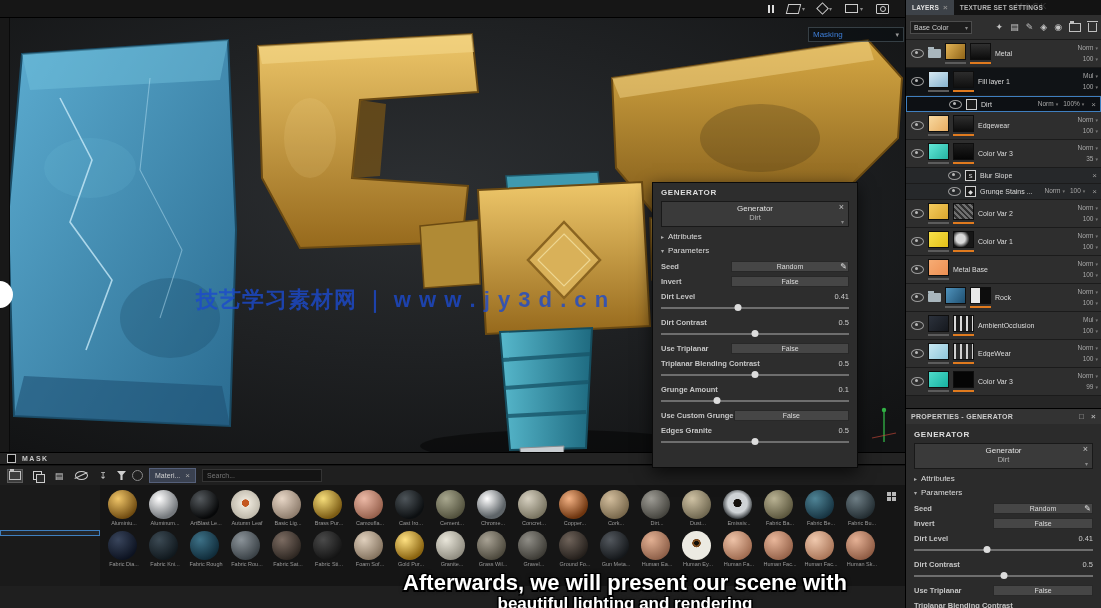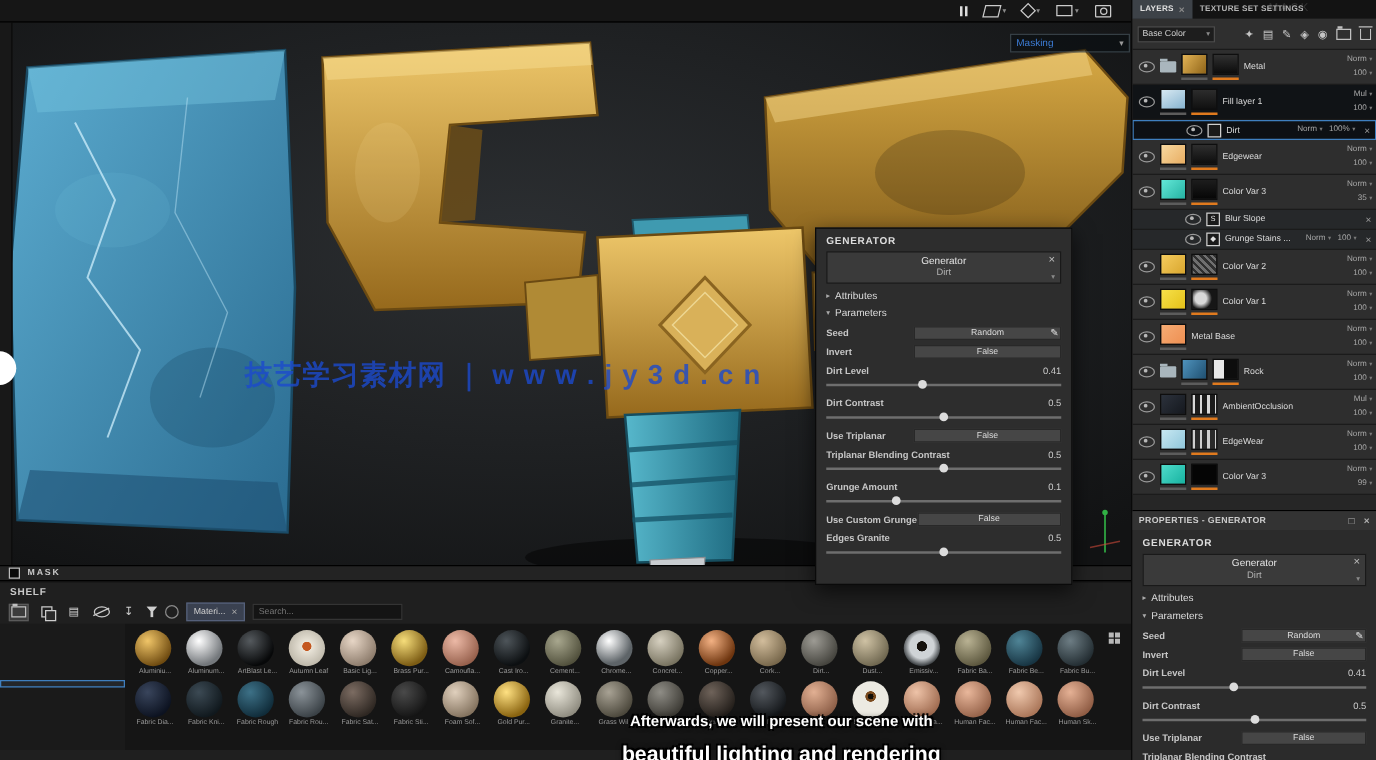--- a/index.html
+++ b/index.html
@@ -125,21 +125,21 @@
   .matrow{display:flex;gap:10px;margin-bottom:5px;}
   .mat{width:31px;flex:0 0 auto;text-align:center;}
   .sphere{display:block;width:29px;height:29px;border-radius:50%;margin:0 auto;}
   .mat-name{display:block;width:34px;margin:1px auto 0;font-size:5.5px;color:#9a9a9a;white-space:nowrap;overflow:hidden;}
   .gridico{position:absolute;right:9px;top:7px;display:grid;grid-template-columns:4px 4px;gap:1px;}
   .gridico i{width:4px;height:4px;background:#b8b8b8;}
   
   .sub{position:absolute;left:250px;width:750px;text-align:center;z-index:50;color:#fff;font-weight:bold;
        text-shadow:-1.5px -1.5px 0 #000,1.5px -1.5px 0 #000,-1.5px 1.5px 0 #000,1.5px 1.5px 0 #000,0 0 5px #000;}
   .sub.cn{top:545px;font-size:20px;}
-  .sub.en1{top:570px;font-size:12px;}
+  .sub.en1{top:570px;font-size:22px;}
   .sub.en2{top:594px;font-size:17px;}
 </style>
 </head>
 <body>
 
 <div class="app">
 
   <div class="topbar">
     <span class="tbico pause">
         <i></i>
@@ -646,21 +646,20 @@
       </div>
     </div>
   </div>
 
   <div class="maskbar">
     <span class="msq"></span>
     <span class="mtxt">MASK</span>
   </div>
 
   <div class="shelf">
-    <div class="shelf-title">SHELF</div>
     <div class="shelf-tb">
       <span class="stb-ico active">
           <span class="fico"></span>
         </span>
       <span class="stb-ico">
           <span class="cico"></span>
         </span>
       <span class="stb-ico">▤</span>
       <span class="stb-ico">
           <span class="eyeoff"></span>

